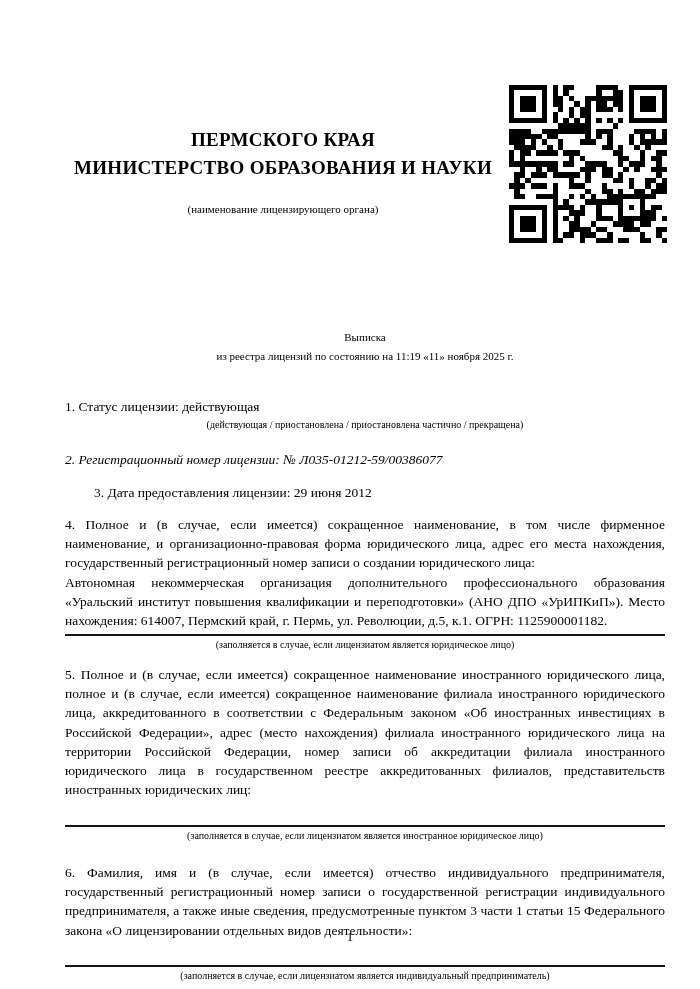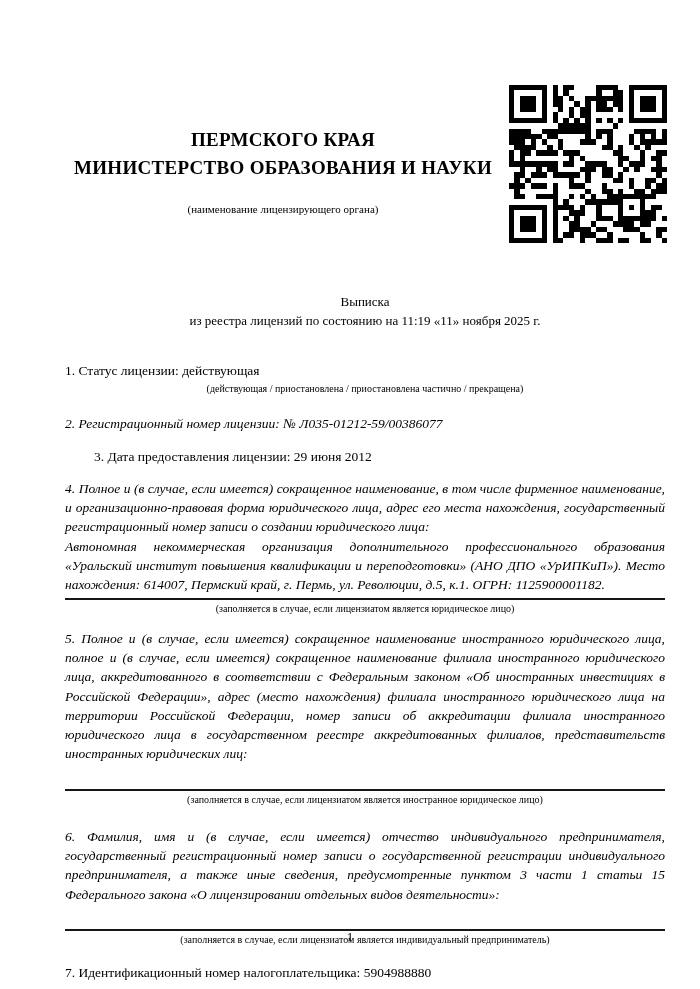--- a/index.html
+++ b/index.html
@@ -32,30 +32,30 @@
     line-height: 28px;
     letter-spacing: 0.3px;
     white-space: nowrap;
   }
   .org-caption {
     font-size: 11px;
     line-height: 14px;
     margin-top: 20px;
   }
   .doc-title {
-    margin-top: 76px;
+    margin-top: 112px;
     text-align: center;
-    font-size: 13px;
+    font-size: 11px;
     line-height: 19px;
   }
   .item {
     font-size: 13.5px;
     line-height: 19.3px;
   }
-  .just { text-align: justify; font-style: italic; }
+  .just { text-align: justify; }
   .item-1 { margin-top: 31px; }
   .item-2 { margin-top: 18px; font-style: italic; }
   .item-3 { margin-top: 13px; margin-left: 29px; }
   .item-4 { margin-top: 13px; }
   .item-5 { margin-top: 13px; }
   .item-6 { margin-top: 20px; }
   .item-7 { margin-top: 16px; }
   .small-caption {
     font-size: 10px;
     line-height: 14px;

